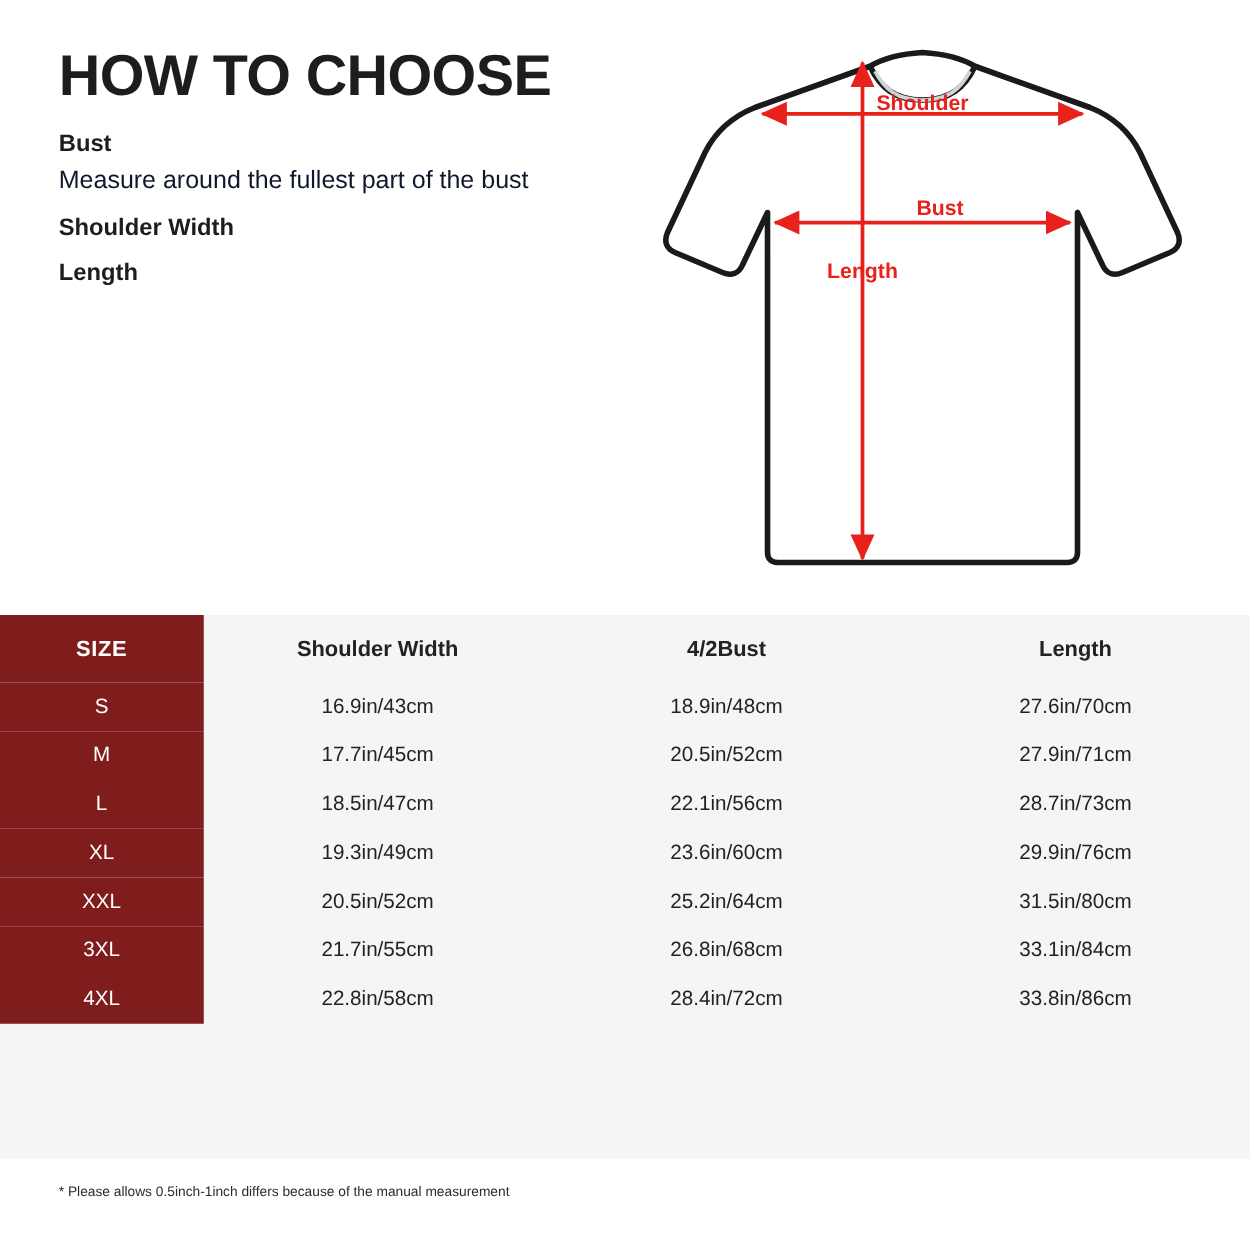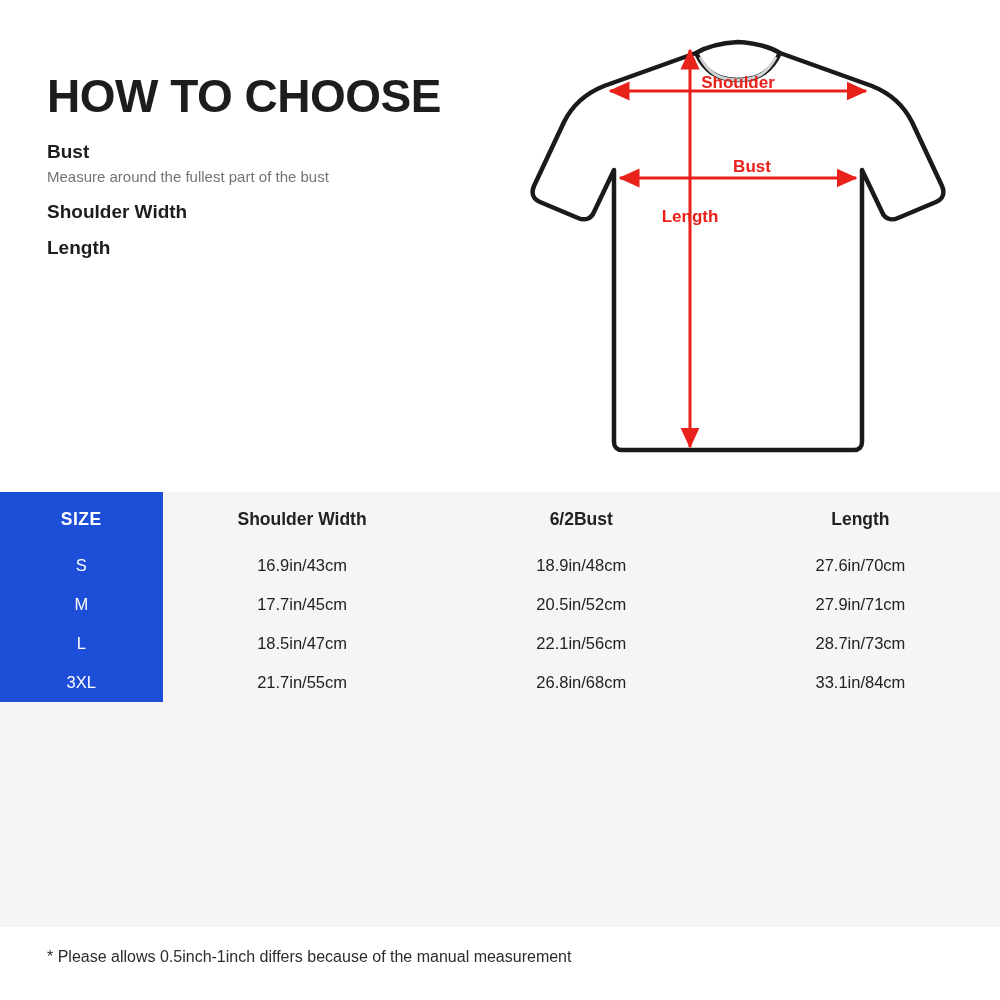--- a/index.html
+++ b/index.html
@@ -25,41 +25,40 @@
     position: relative;
     height: 492px;
     width: 1000px;
     background: #ffffff;
   }
   .info {
     position: absolute;
     left: 47px;
     top: 34px;
     width: 440px;
-    margin-top: 36px;
   }
   .title {
     font-size: 46px;
     font-weight: bold;
     line-height: 1.15;
     letter-spacing: -0.5px;
     color: #1d1d1d;
     margin: 0 0 18px 0;
   }
   .title .line { display: block; }
   .term {
     font-size: 19px;
     font-weight: bold;
     color: #1d1d1d;
     margin: 14px 0 4px 0;
   }
   .desc {
-    font-size: 15px;
+    font-size: 20px;
     line-height: 1.36;
-    color: #737373;
+    color: #0f172a;
     margin: 0;
     max-width: 380px;
   }
 
   
   .diagram {
     position: absolute;
     left: 500px;
     top: 10px;
     width: 480px;
@@ -91,41 +90,41 @@
     vertical-align: middle;
   }
   table.size-table thead th {
     height: 54px;
     font-size: 17.5px;
     font-weight: bold;
   }
   
   table.size-table th.c0,
   table.size-table td.c0 {
-    background: #1d4ed8;
+    background: #7f1d1d;
     color: #ffffff;
     width: 156px;
     font-weight: normal;
   }
   table.size-table thead th.c0 {
     font-weight: bold;
     letter-spacing: 0.5px;
   }
   table.size-table td.c1,
   table.size-table th.c1 { width: 268px; }
   table.size-table td.c2,
   table.size-table th.c2 { width: 268px; }
   table.size-table td.c3,
   table.size-table th.c3 { width: 268px; }
 
   .footnote {
     position: absolute;
     left: 47px;
     top: 948px;
-    font-size: 16px;
+    font-size: 11px;
     color: #2c2c2c;
   }
   .note-bottom {
     position: absolute;
     left: 0;
     top: 927px;
     width: 1000px;
     height: 73px;
     background: #ffffff;
   }
@@ -207,21 +206,21 @@
       </svg>
     </div>
   </div>
 
   <div class="table-wrap">
     <table class="size-table">
       <thead>
         <tr>
           <th class="c0">SIZE</th>
           <th class="c1">Shoulder Width</th>
-          <th class="c2">6/2Bust</th>
+          <th class="c2">4/2Bust</th>
           <th class="c3">Length</th>
         </tr>
       </thead>
       <tbody>
         <tr>
           <td class="c0">S</td>
           <td class="c1">16.9in/43cm</td>
           <td class="c2">18.9in/48cm</td>
           <td class="c3">27.6in/70cm</td>
         </tr>
@@ -231,25 +230,43 @@
           <td class="c2">20.5in/52cm</td>
           <td class="c3">27.9in/71cm</td>
         </tr>
         <tr>
           <td class="c0">L</td>
           <td class="c1">18.5in/47cm</td>
           <td class="c2">22.1in/56cm</td>
           <td class="c3">28.7in/73cm</td>
         </tr>
         <tr>
+          <td class="c0">XL</td>
+          <td class="c1">19.3in/49cm</td>
+          <td class="c2">23.6in/60cm</td>
+          <td class="c3">29.9in/76cm</td>
+        </tr>
+        <tr>
+          <td class="c0">XXL</td>
+          <td class="c1">20.5in/52cm</td>
+          <td class="c2">25.2in/64cm</td>
+          <td class="c3">31.5in/80cm</td>
+        </tr>
+        <tr>
           <td class="c0">3XL</td>
           <td class="c1">21.7in/55cm</td>
           <td class="c2">26.8in/68cm</td>
           <td class="c3">33.1in/84cm</td>
         </tr>
+        <tr>
+          <td class="c0">4XL</td>
+          <td class="c1">22.8in/58cm</td>
+          <td class="c2">28.4in/72cm</td>
+          <td class="c3">33.8in/86cm</td>
+        </tr>
       </tbody>
     </table>
   </div>
 
   <div class="note-bottom"></div>
   <div class="footnote">* Please allows 0.5inch-1inch differs because of the  manual measurement</div>
 
 </div>
 
 </body></html>

